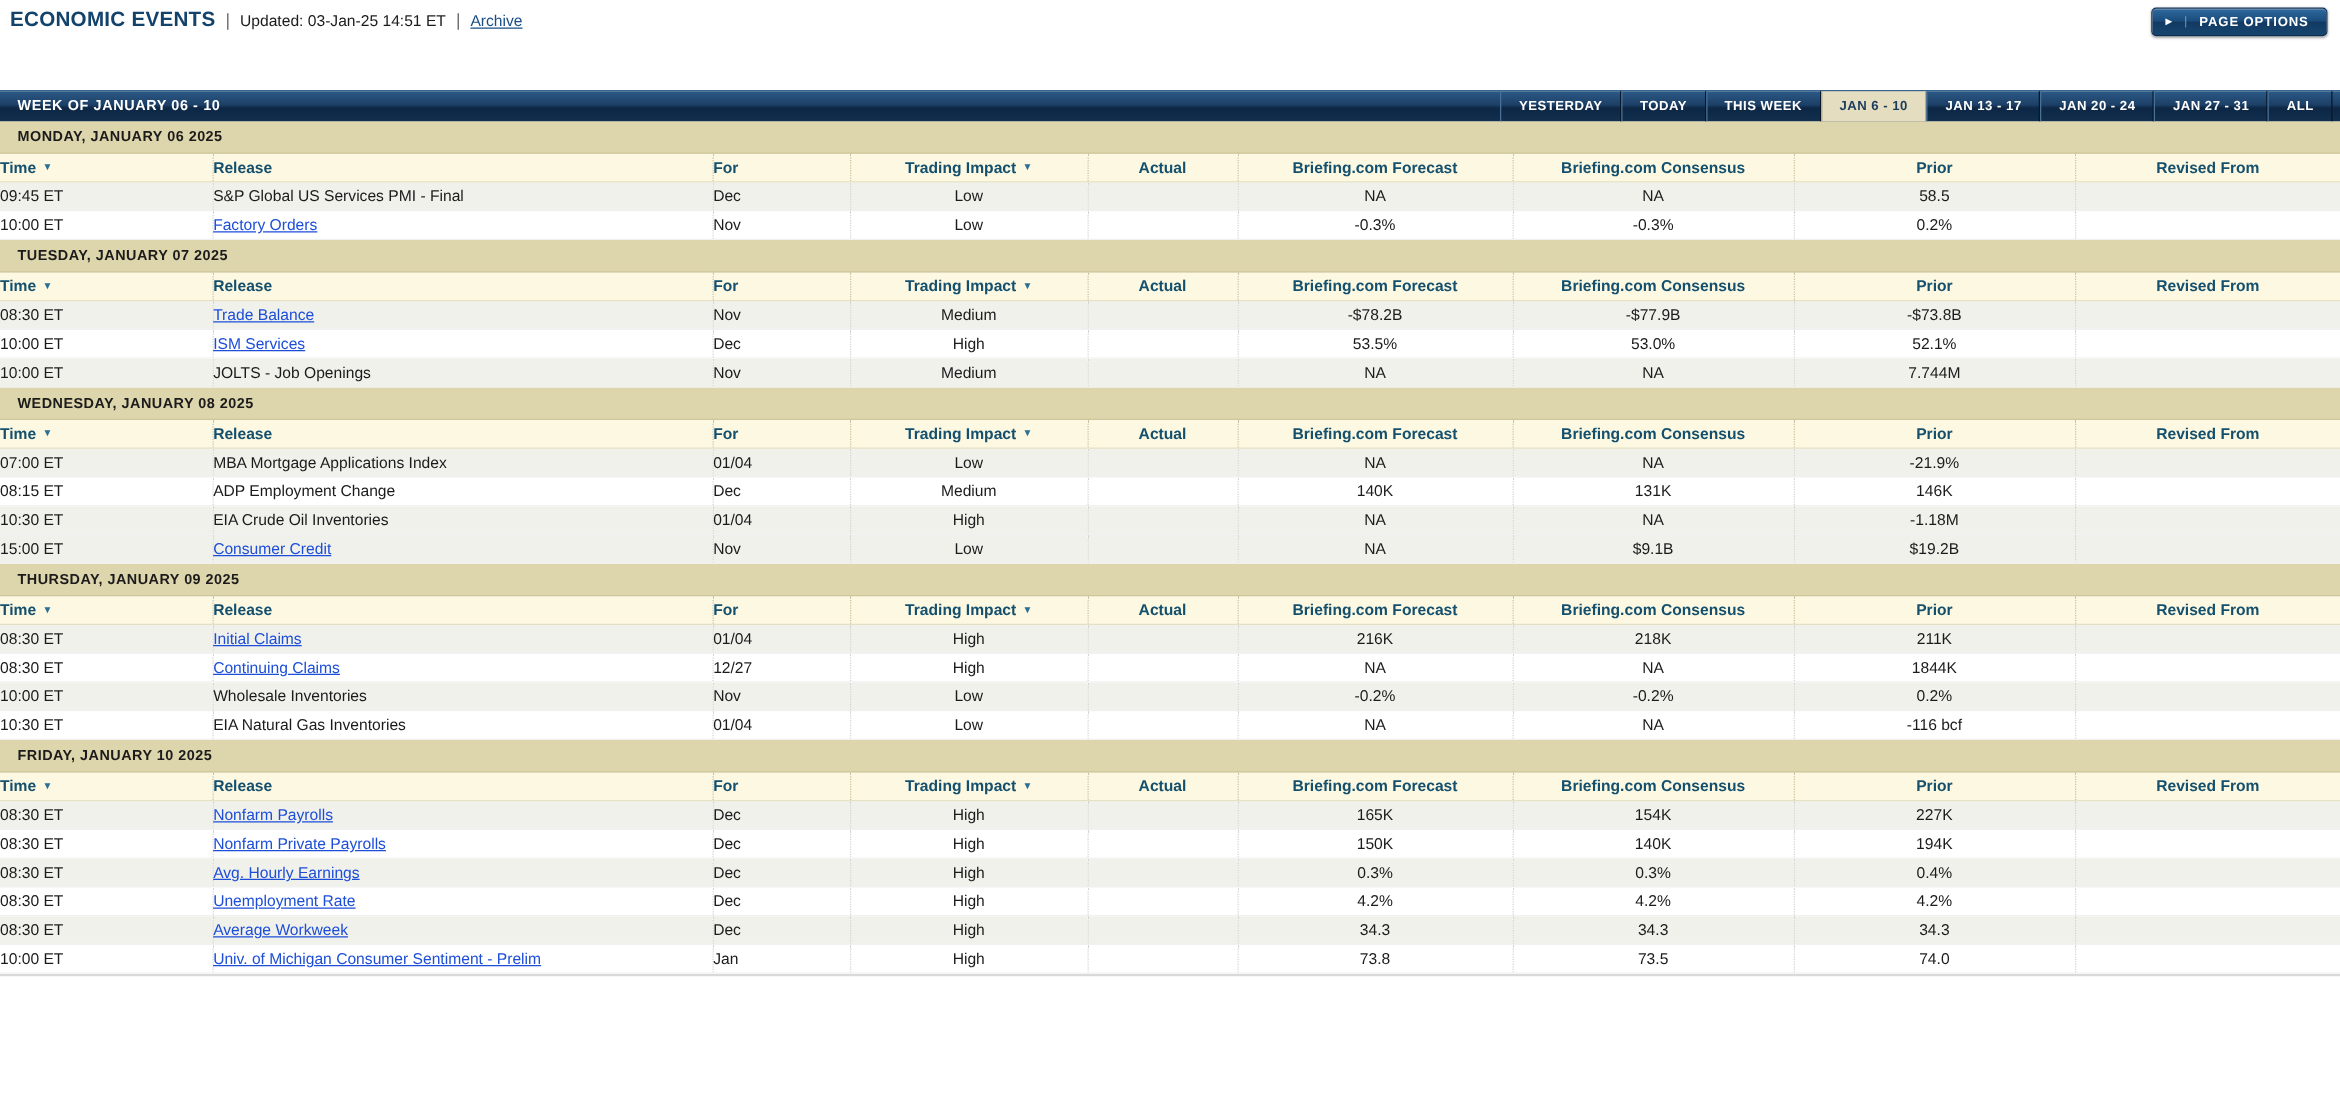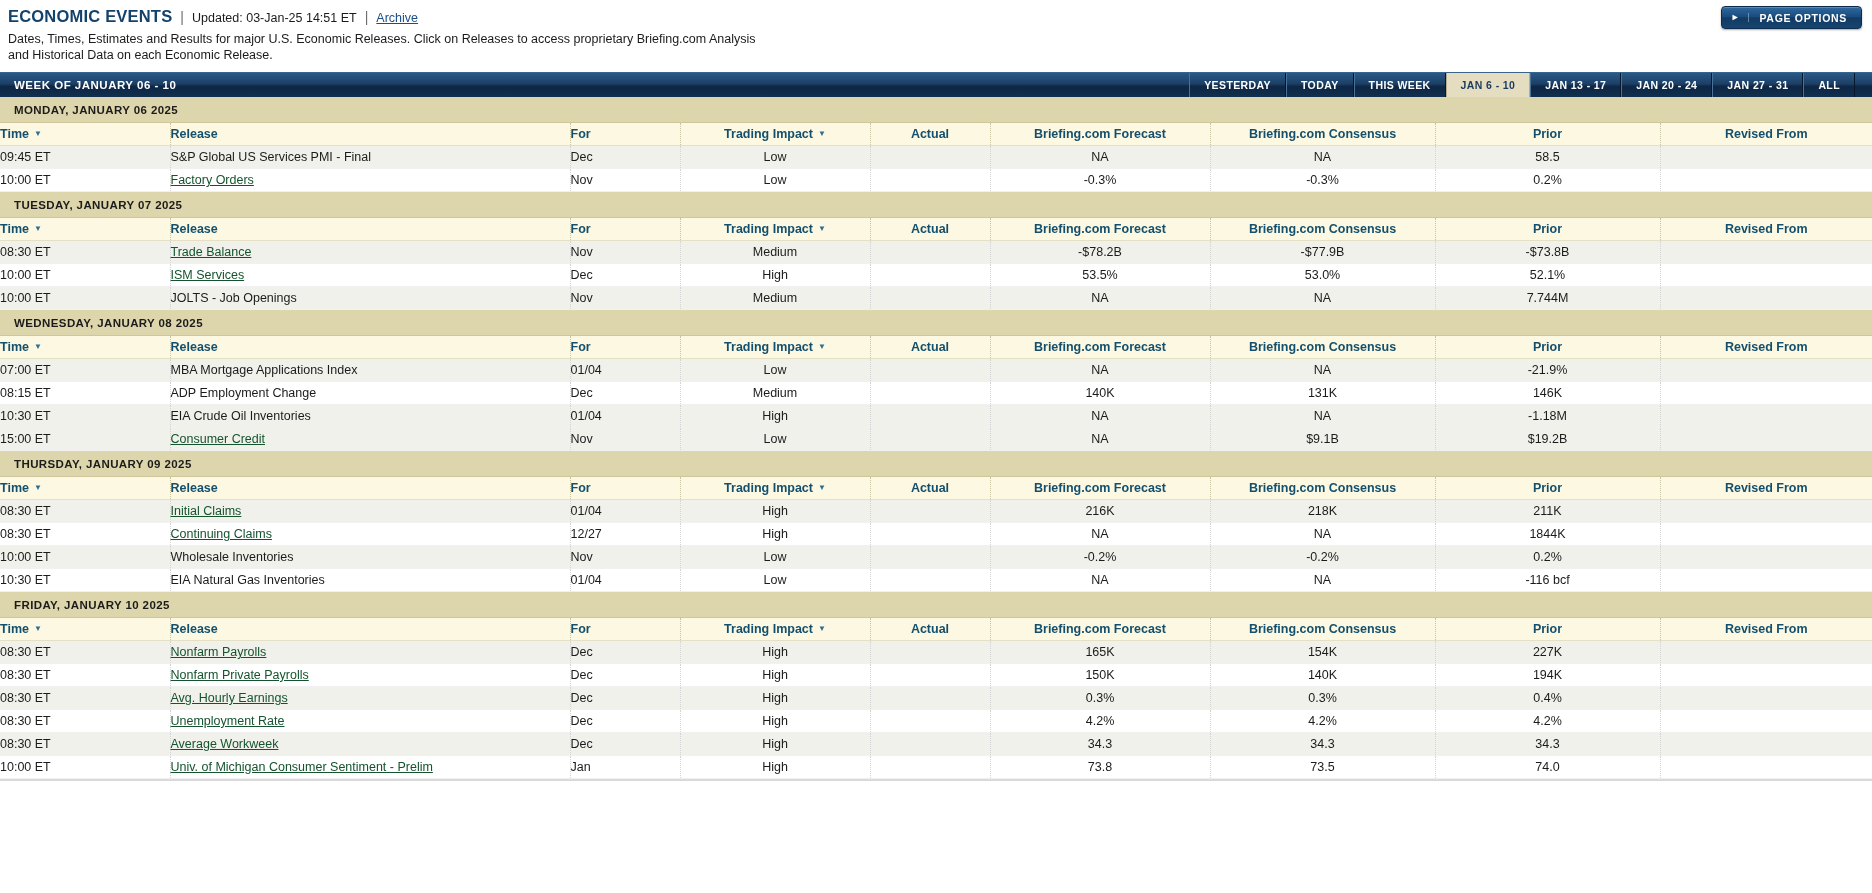--- a/index.html
+++ b/index.html
@@ -98,21 +98,21 @@
   }
   .week-label {
     color: #ffffff;
     font-size: 11.5px;
     font-weight: bold;
     letter-spacing: 0.5px;
     padding-left: 14px;
   }
   .week-tabs {
     position: absolute;
-    right: 17px;
+    right: 6px;
     top: 0;
     bottom: 0;
     display: flex;
     align-items: stretch;
   }
   .wtab {
     display: flex;
     align-items: center;
     padding: 0 14px;
     font-size: 10.5px;
@@ -184,42 +184,41 @@
   .c-rel    { width: 400px; padding-left: 14px; text-align: left; }
   .c-for    { width: 110px; text-align: left; }
   .c-imp    { width: 190px; text-align: center; }
   .c-act    { width: 120px; text-align: center; }
   .c-fore   { width: 220px; text-align: center; }
   .c-cons   { width: 225px; text-align: center; }
   .c-prior  { width: 225px; text-align: center; }
   .c-rev    { width: 212px; text-align: center; }
 
   .rel-link {
-    color: #14532d;
+    color: #1d4ed8;
     text-decoration: underline;
     cursor: pointer;
   }
   .rel-plain { color: #1b1b1b; }
 
   .table-wrap {
     border-bottom: 2px solid #d9d9d9;
   }
 </style>
 </head>
 <body>
 
 <div class="page-head">
   <div class="title-line">
     <span class="page-title">ECONOMIC EVENTS</span>
     <span class="pipe">|</span>
     <span class="updated">Updated: 03-Jan-25 14:51 ET</span>
     <span class="pipe">|</span>
     <span class="archive-link">Archive</span>
   </div>
-  <div class="page-desc">Dates, Times, Estimates and Results for major U.S. Economic Releases. Click on Releases to access proprietary Briefing.com Analysis and Historical Data on each Economic Release.</div>
 
   <div class="page-options-btn">
     <span class="po-arrow">►</span>
     <span>PAGE OPTIONS</span>
   </div>
 </div>
 
 <div class="week-bar">
   <span class="week-label">WEEK OF JANUARY 06 - 10</span>
   <div class="week-tabs" id="week-tabs">

